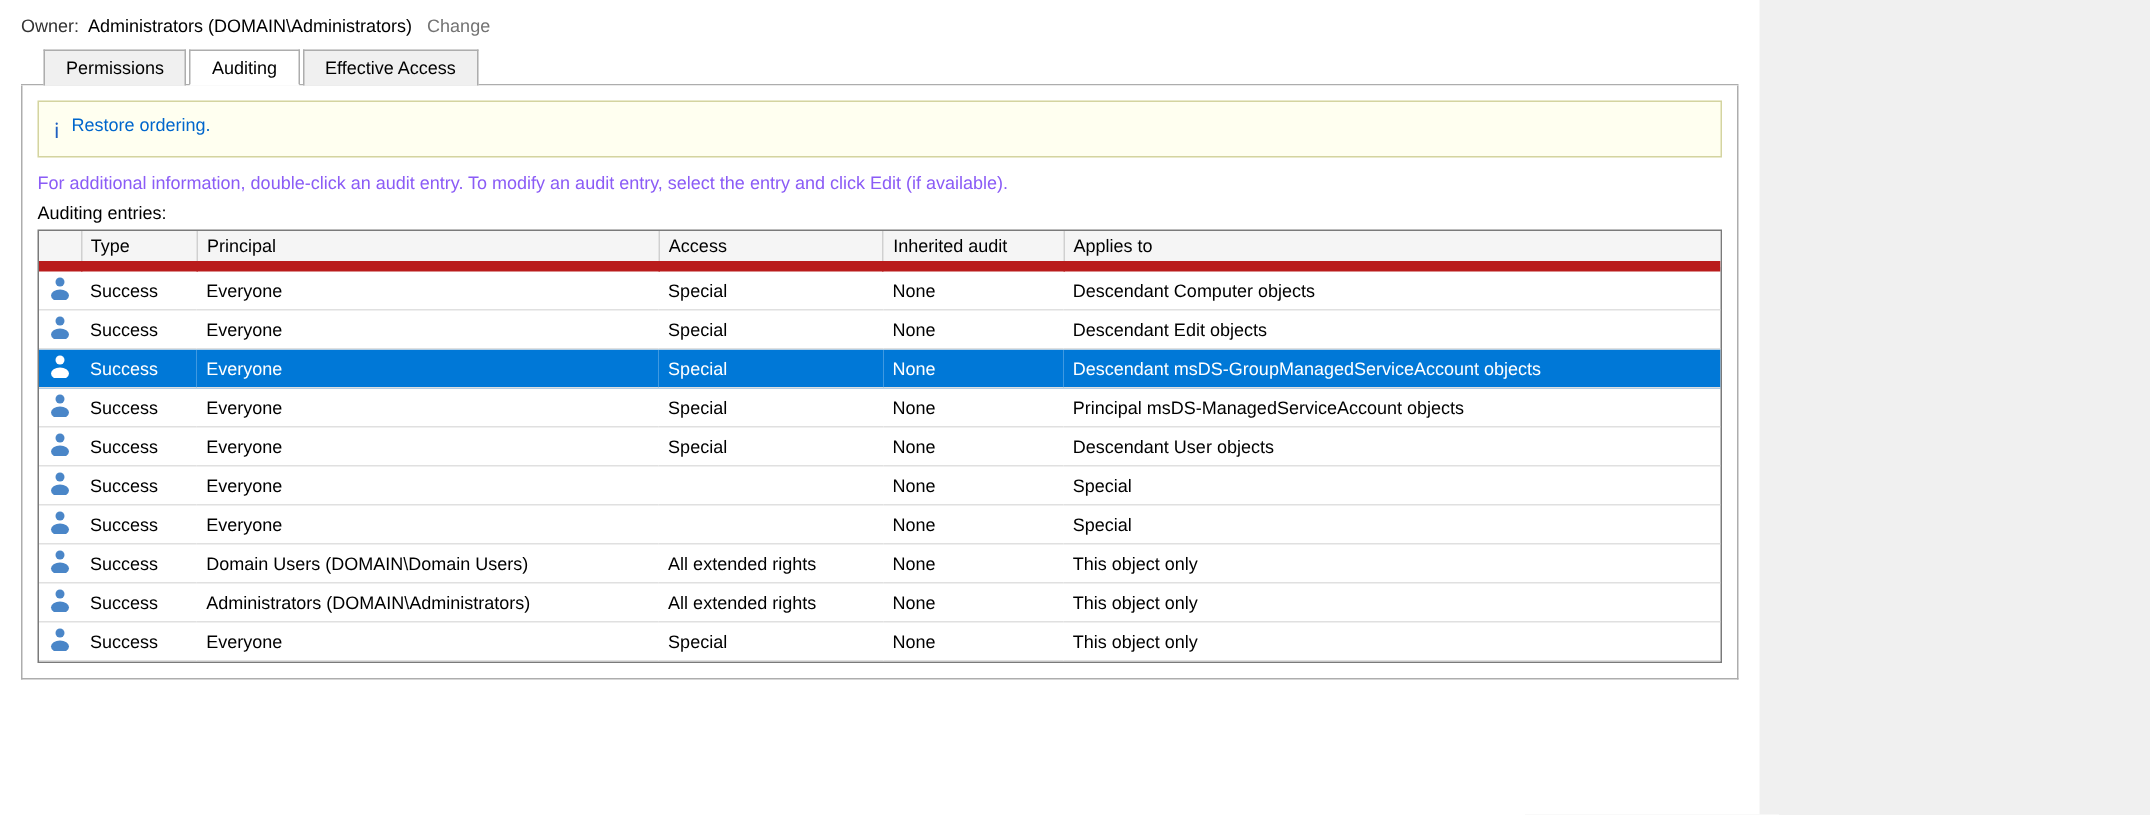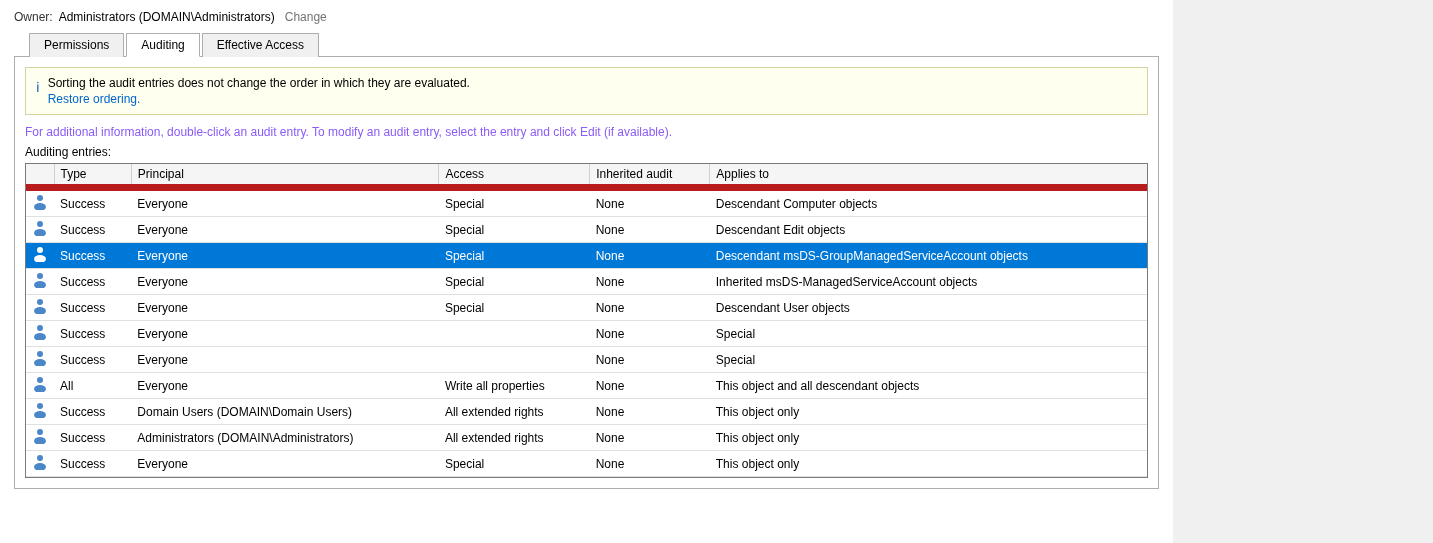--- a/index.html
+++ b/index.html
@@ -148,21 +148,20 @@
     <div class="tab">
       <span>Effective Access</span>
     </div>
   </div>
 
   <div class="content-area">
 
     <div class="info-box">
       <span class="info-icon">ℹ</span>
       <div class="info-text-block">
-        <div class="info-main-text">Sorting the audit entries does not change the order in which they are evaluated.</div>
         <a class="restore-link">Restore ordering.</a>
       </div>
     </div>
 
     <div class="help-text">For additional information, double-click an audit entry. To modify an audit entry, select the entry and click Edit (if available).</div>
 
     <div class="section-label">Auditing entries:</div>
 
     <div class="audit-table-wrapper">
       <table class="audit-table">
@@ -212,21 +211,21 @@
             </tr>
             <tr>
               <td style="text-align: center;"><svg xmlns="http://www.w3.org/2000/svg" viewBox="0 0 16 16" width="16" height="16">
       <rect x="5" y="1" width="6" height="6" rx="3" fill="#4a86c8"></rect>
       <ellipse cx="8" cy="13" rx="6" ry="4" fill="#4a86c8"></ellipse>
     </svg></td>
               <td>Success</td>
               <td>Everyone</td>
               <td>Special</td>
               <td>None</td>
-              <td>Inherited msDS-ManagedServiceAccount objects</td>
+              <td>Principal msDS-ManagedServiceAccount objects</td>
             </tr>
             <tr>
               <td style="text-align: center;"><svg xmlns="http://www.w3.org/2000/svg" viewBox="0 0 16 16" width="16" height="16">
       <rect x="5" y="1" width="6" height="6" rx="3" fill="#4a86c8"></rect>
       <ellipse cx="8" cy="13" rx="6" ry="4" fill="#4a86c8"></ellipse>
     </svg></td>
               <td>Success</td>
               <td>Everyone</td>
               <td>Special</td>
               <td>None</td>
@@ -246,31 +245,20 @@
             <tr>
               <td style="text-align: center;"><svg xmlns="http://www.w3.org/2000/svg" viewBox="0 0 16 16" width="16" height="16">
       <rect x="5" y="1" width="6" height="6" rx="3" fill="#4a86c8"></rect>
       <ellipse cx="8" cy="13" rx="6" ry="4" fill="#4a86c8"></ellipse>
     </svg></td>
               <td>Success</td>
               <td>Everyone</td>
               <td></td>
               <td>None</td>
               <td>Special</td>
-            </tr>
-            <tr>
-              <td style="text-align: center;"><svg xmlns="http://www.w3.org/2000/svg" viewBox="0 0 16 16" width="16" height="16">
-      <rect x="5" y="1" width="6" height="6" rx="3" fill="#4a86c8"></rect>
-      <ellipse cx="8" cy="13" rx="6" ry="4" fill="#4a86c8"></ellipse>
-    </svg></td>
-              <td>All</td>
-              <td>Everyone</td>
-              <td>Write all properties</td>
-              <td>None</td>
-              <td>This object and all descendant objects</td>
             </tr>
             <tr>
               <td style="text-align: center;"><svg xmlns="http://www.w3.org/2000/svg" viewBox="0 0 16 16" width="16" height="16">
       <rect x="5" y="1" width="6" height="6" rx="3" fill="#4a86c8"></rect>
       <ellipse cx="8" cy="13" rx="6" ry="4" fill="#4a86c8"></ellipse>
     </svg></td>
               <td>Success</td>
               <td>Domain Users (DOMAIN\Domain Users)</td>
               <td>All extended rights</td>
               <td>None</td>

